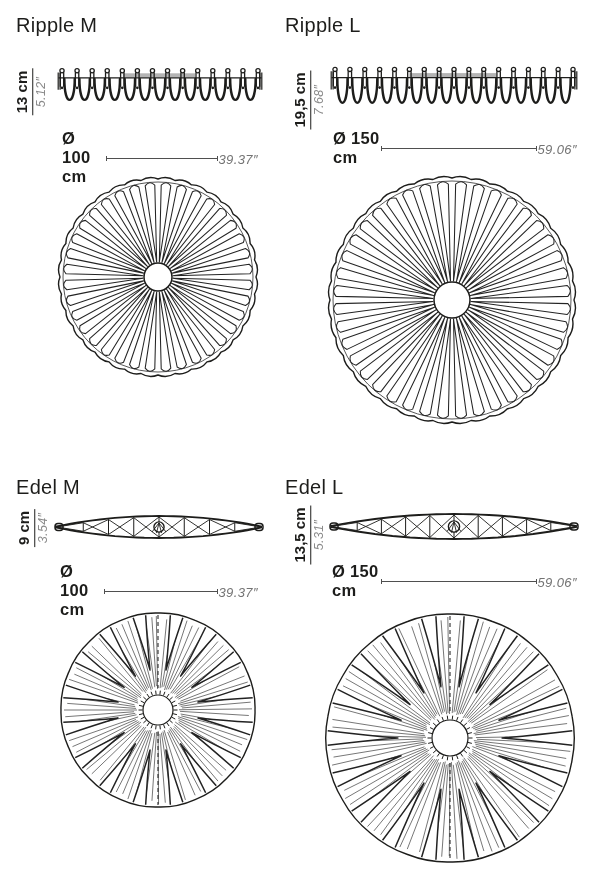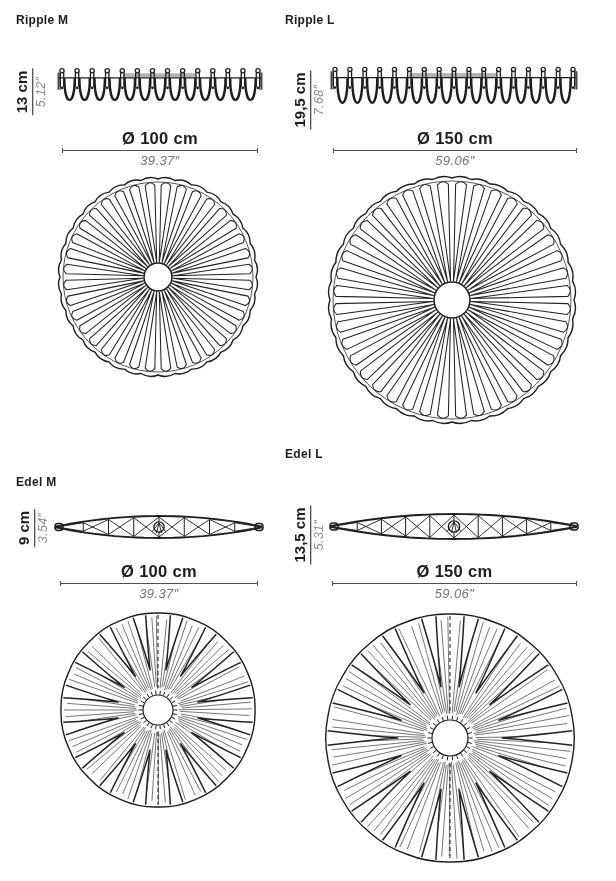--- a/index.html
+++ b/index.html
@@ -1,23 +1,23 @@
 <!DOCTYPE html>
 <html><head>
 <meta charset="utf-8">
 <style>
   html,body{margin:0;padding:0;background:#ffffff;}
   body{width:616px;height:881px;font-family:"Liberation Sans",sans-serif;color:#1d1d1b;}
   .stage{position:relative;width:616px;height:881px;overflow:hidden;background:#fff;}
-  .title{position:absolute;margin:0;font-size:12px;font-weight:bold;letter-spacing:.3px;line-height:1.15;}
+  .title{position:absolute;margin:0;font-size:20px;font-weight:normal;letter-spacing:.3px;line-height:1.15;}
   .vlabel{position:absolute;display:flex;flex-direction:column;align-items:center;
           transform:translate(-50%,-50%) rotate(-90deg);white-space:nowrap;}
   .vcm{font-weight:bold;font-size:15px;line-height:1.1;border-bottom:1.5px solid #1d1d1b;padding:0 2px 1px;}
   .vin{color:#8a8a8a;font-size:12.5px;font-style:italic;padding-top:1px;letter-spacing:.3px;}
-  .dim{position:absolute;display:flex;flex-direction:column;align-items:center;}
+  .dim{position:absolute;display:flex;flex-direction:row;align-items:center;}
   .dcm{font-size:16.5px;font-weight:bold;line-height:1.15;margin-bottom:2px;letter-spacing:.3px;}
   .dline{display:block;width:100%;height:0;border-top:1.2px solid #4f4f4f;position:relative;}
   .dline::before,.dline::after{content:"";position:absolute;top:-3px;width:1px;height:5px;background:#4f4f4f;}
   .dline::before{left:0}.dline::after{right:0}
   .din{color:#737373;font-size:13px;font-style:italic;margin-top:2px;letter-spacing:.4px;}
   .drawing{position:absolute;}
   .drawing svg{display:block;}
 </style>
 </head>
 <body>
@@ -461,21 +461,21 @@
           <line x1="106.50" y1="86.51" x2="107.91" y2="82.77" stroke="#1d1d1b" stroke-width="1"></line>
           <line x1="109.81" y1="88.24" x2="112.08" y2="84.95" stroke="#1d1d1b" stroke-width="1"></line>
           <line x1="112.60" y1="90.72" x2="115.60" y2="88.07" stroke="#1d1d1b" stroke-width="1"></line>
           <line x1="114.72" y1="93.80" x2="118.27" y2="91.94" stroke="#1d1d1b" stroke-width="1"></line>
           <line x1="116.05" y1="97.29" x2="119.93" y2="96.33" stroke="#1d1d1b" stroke-width="1"></line>
         </svg>
       </div>
   </section>
 
   <section>
-    <h2 class="title" style="left: 285px; top: 448px;">Edel L</h2>
+    <h2 class="title" style="left: 285px; top: 476px;">Edel L</h2>
     <div class="vlabel" style="left: 309px; top: 535px;">
       <span class="vcm">13,5 cm</span>
       <span class="vin">5.31″</span>
     </div>
     <div class="drawing" style="left: 329px; top: 510px;">
         <svg width="250" height="33" viewBox="0 0 250 33">
           <path d="M 2 16.5 L 2.0 16.1 L 10.8 14.4 L 19.6 12.9 L 28.4 11.5 L 37.1 10.2 L 45.9 9.0 L 54.7 8.0 L 63.5 7.0 L 72.3 6.2 L 81.1 5.5 L 89.9 5.0 L 98.6 4.6 L 107.4 4.2 L 116.2 4.1 L 125.0 4.0 L 133.8 4.1 L 142.6 4.2 L 151.4 4.6 L 160.1 5.0 L 168.9 5.5 L 177.7 6.2 L 186.5 7.0 L 195.3 8.0 L 204.1 9.0 L 212.9 10.2 L 221.6 11.5 L 230.4 12.9 L 239.2 14.4 L 248.0 16.1" stroke="#1d1d1b" stroke-width="1.9" fill="none"></path>
           <path d="M 2 16.5 L 2.0 16.9 L 10.8 18.6 L 19.6 20.1 L 28.4 21.5 L 37.1 22.8 L 45.9 24.0 L 54.7 25.0 L 63.5 26.0 L 72.3 26.8 L 81.1 27.5 L 89.9 28.0 L 98.6 28.4 L 107.4 28.8 L 116.2 28.9 L 125.0 29.0 L 133.8 28.9 L 142.6 28.8 L 151.4 28.4 L 160.1 28.0 L 168.9 27.5 L 177.7 26.8 L 186.5 26.0 L 195.3 25.0 L 204.1 24.0 L 212.9 22.8 L 221.6 21.5 L 230.4 20.1 L 239.2 18.6 L 248.0 16.9" stroke="#1d1d1b" stroke-width="1.9" fill="none"></path>
           <line x1="4" y1="16.7128" x2="4" y2="16.2872" stroke="#1d1d1b" stroke-width="1"></line>
           <line x1="4" y1="16.7128" x2="28.2" y2="20.503808" stroke="#1d1d1b" stroke-width="0.9"></line>

